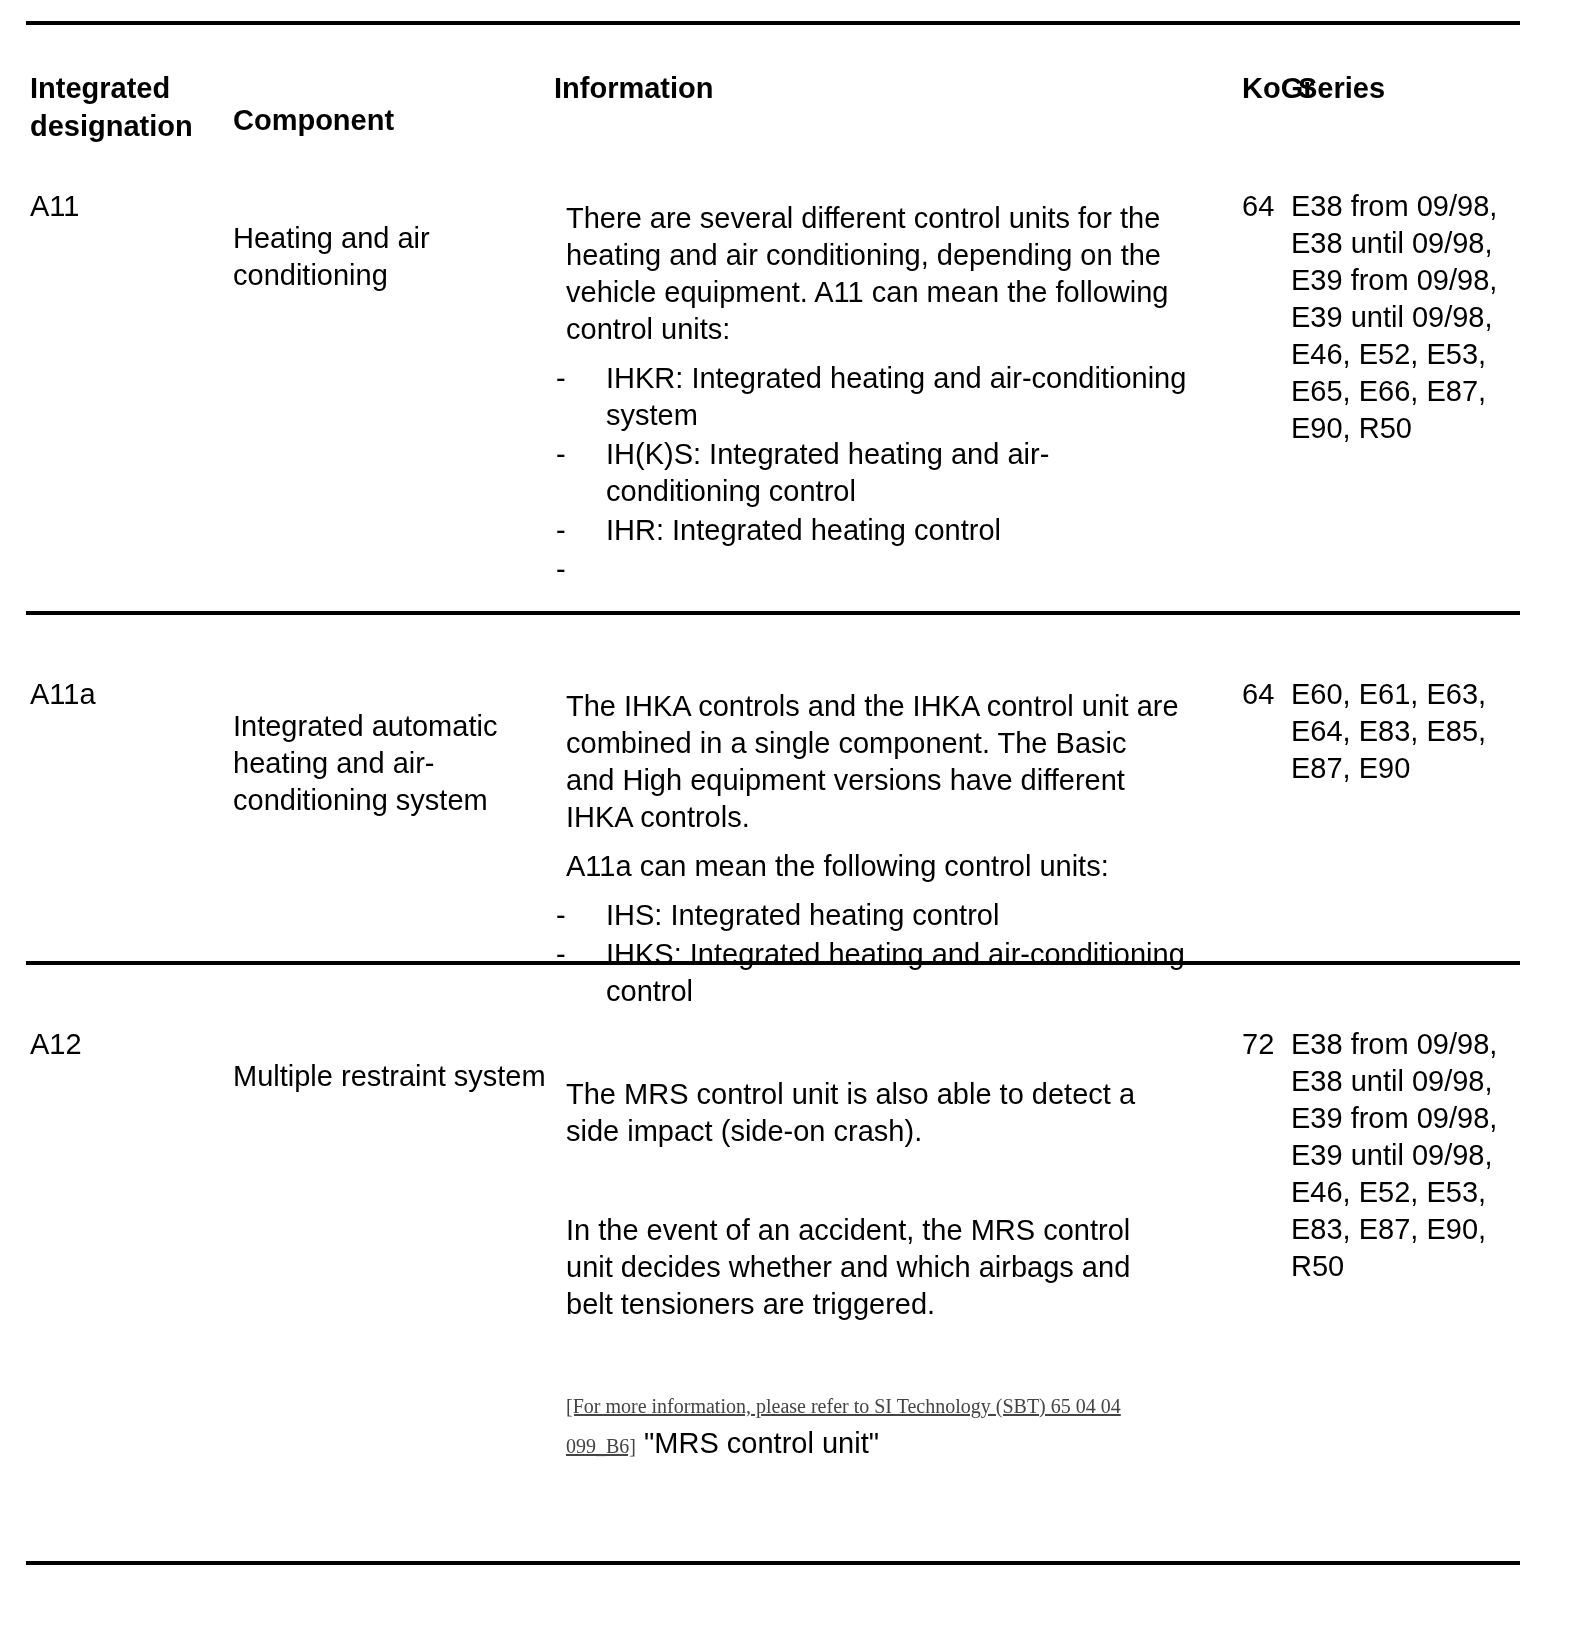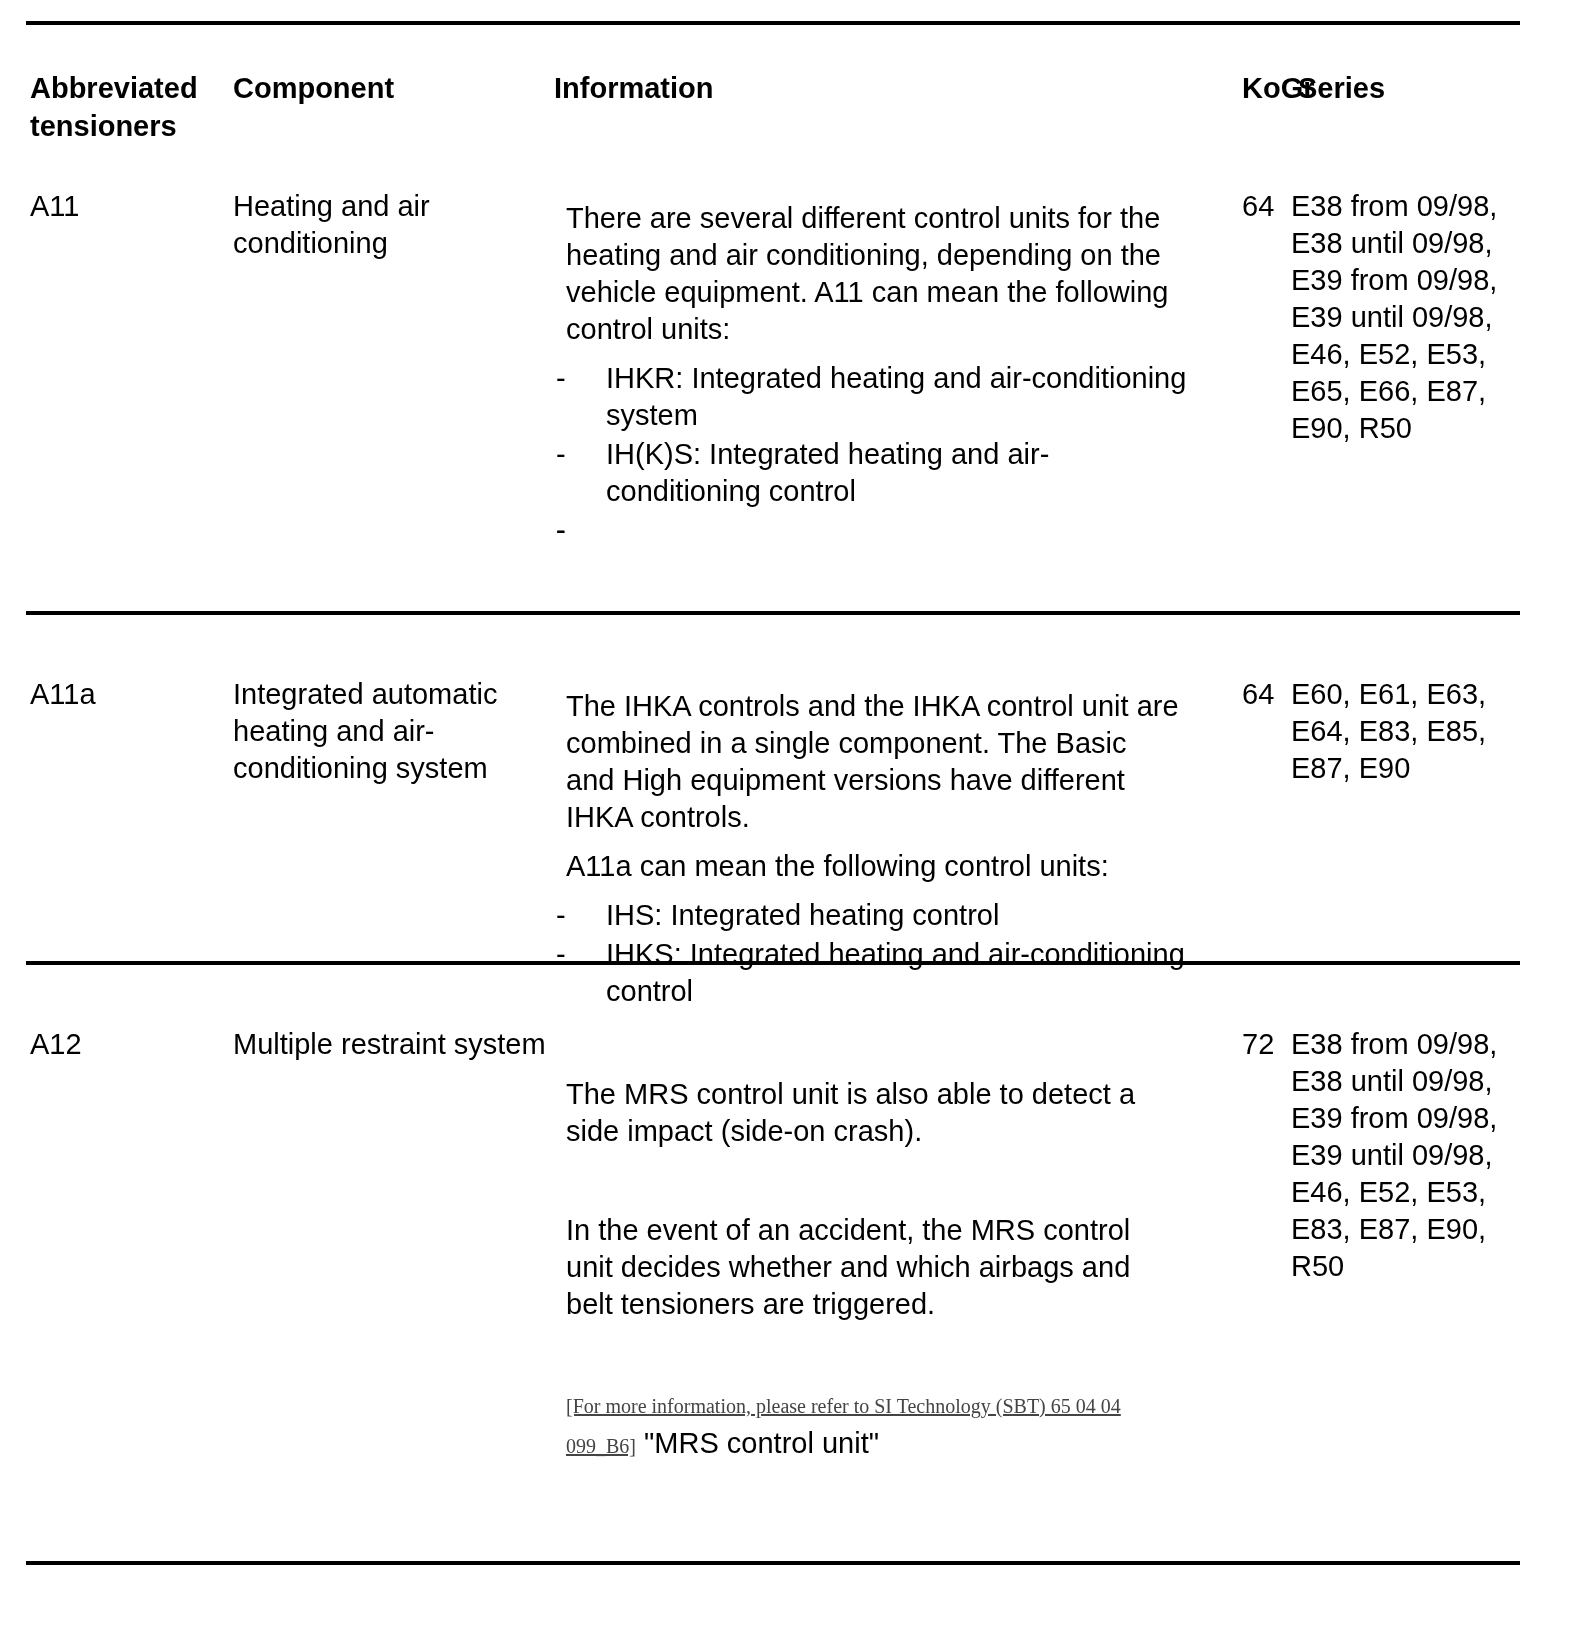--- a/index.html
+++ b/index.html
@@ -6,57 +6,57 @@
   body {
     width: 1584px; height: 1634px; position: relative; overflow: hidden;
     font-family: "Liberation Sans", sans-serif; color: #000; font-size: 29px;
   }
   .rule { position: absolute; left: 26px; width: 1494px; height: 4px; background: #000; }
   .rule.top { top: 21px; }
   .tbl { position: absolute; left: 26px; width: 1494px; }
   .row { position: absolute; left: 0; width: 1494px; }
   .cell { position: absolute; top: 0; line-height: 37px; }
   .c1 { left: 4px; width: 196px; }
-  .c2 { left: 207px; width: 315px; }
+  .c2 { left: 207px; width: 315px; margin-top: 32px; }
   .c3 { left: 528px; width: 640px; }
   .c4 { left: 1216px; width: 80px; }
   .c5 { left: 1265px; width: 240px; }
   .hdr .cell { font-weight: bold; line-height: 38px; }
   .bullets { list-style: none; margin: 0; padding: 0; }
   .bullets li { position: relative; padding-left: 52px; margin-top: 2px; }
   .bullets li .dash { position: absolute; left: 2px; top: 0; }
   .para { margin: 12px; }
   .gap { height: 38px; }
   .link { font-family: "Liberation Serif", serif; color: #444; text-decoration: underline; font-size: 20px; cursor: pointer; }
   .sep { position: absolute; left: 0; width: 1494px; height: 4px; background: #000; }
 </style>
 </head>
 <body>
 
 <div class="rule top"></div>
 
 <div class="tbl">
 
   <div class="row hdr" style="top:69px;">
-    <div class="cell c1">Abbreviated tensioners</div>
+    <div class="cell c1">Integrated designation</div>
     <div class="cell c2">Component</div>
     <div class="cell c3">Information</div>
     <div class="cell c4">KoGr</div>
     <div class="cell c5" style="left:1272px;">Series</div>
   </div>
 
   <div class="row" style="top:188px;">
     <div class="cell c1">A11</div>
     <div class="cell c2">Heating and air conditioning</div>
     <div class="cell c3">
       <p class="para">There are several different control units for the heating and air conditioning, depending on the vehicle equipment. A11 can mean the following control units:</p>
       <ul class="bullets">
         <li><span class="dash">-</span><span>IHKR: Integrated heating and air-conditioning system</span></li>
         <li><span class="dash">-</span><span>IH(K)S: Integrated heating and air-conditioning control</span></li>
-        <li><span class="dash">-</span></li>
+        <li><span class="dash">-</span><span>IHR: Integrated heating control</span></li>
         <li><span class="dash">-</span></li>
       </ul>
     </div>
     <div class="cell c4">64</div>
     <div class="cell c5">
       <div>E38 from 09/98,</div>
       <div>E38 until 09/98,</div>
       <div>E39 from 09/98,</div>
       <div>E39 until 09/98,</div>
       <div>E46, E52, E53,</div>

